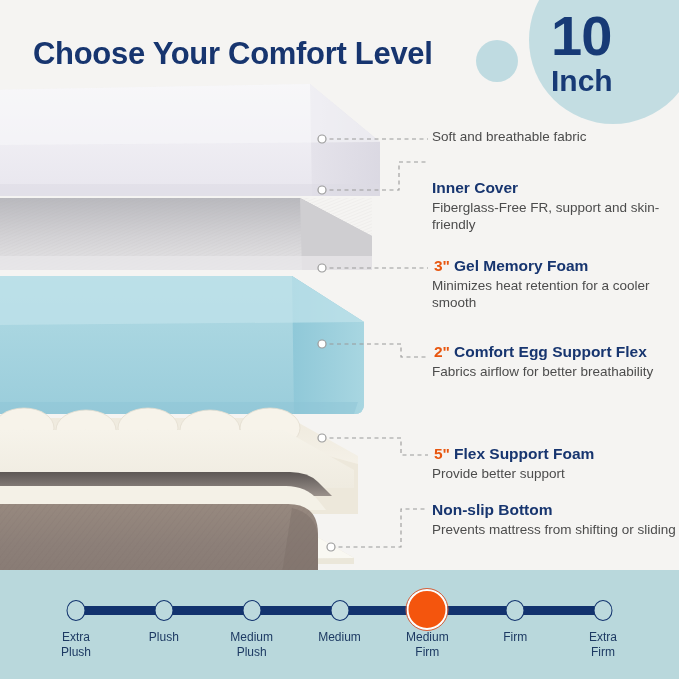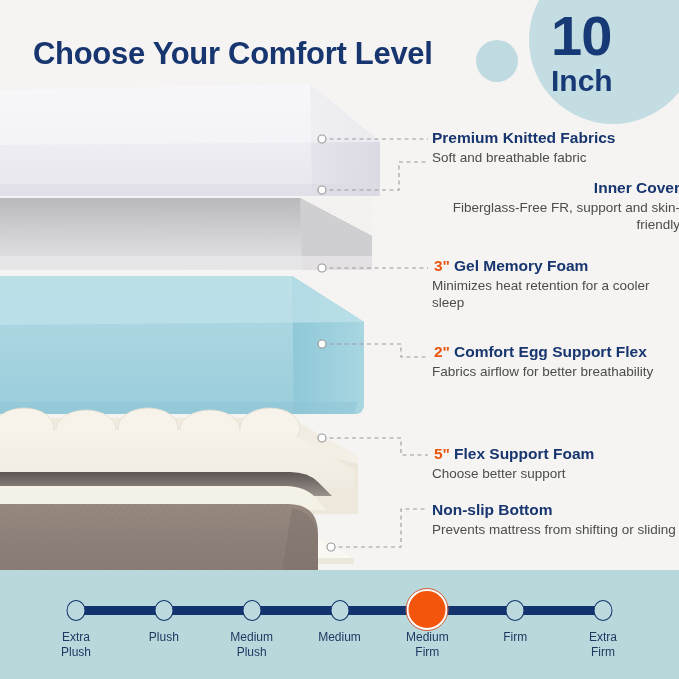--- a/index.html
+++ b/index.html
@@ -246,42 +246,41 @@
       <circle cx="322" cy="268" r="4"></circle>
       <circle cx="322" cy="344" r="4"></circle>
       <circle cx="322" cy="438" r="4"></circle>
       <circle cx="331" cy="547" r="4"></circle>
     </g>
   </svg>
 
   <div class="labels">
 
     <div class="lbl" style="top:0px;">
-      <p class="head">Premium Knitted Fabrics</p>
       <p class="sub">Soft and breathable fabric</p>
     </div>
 
-    <div class="lbl" style="top:50px;text-align:right;">
+    <div class="lbl" style="top:50px;">
       <p class="head">Inner Cover</p>
       <p class="sub">Fiberglass-Free FR, support and skin-friendly</p>
     </div>
 
     <div class="lbl" style="top:128px;">
       <p class="head"><span class="inchbox">3"</span><span>Gel Memory Foam</span></p>
-      <p class="sub">Minimizes heat retention for a cooler sleep</p>
+      <p class="sub">Minimizes heat retention for a cooler smooth</p>
     </div>
 
     <div class="lbl" style="top:214px;">
       <p class="head"><span class="inchbox">2"</span><span>Comfort Egg Support Flex</span></p>
       <p class="sub">Fabrics airflow for better breathability</p>
     </div>
 
     <div class="lbl" style="top:316px;">
       <p class="head"><span class="inchbox">5"</span><span>Flex Support Foam</span></p>
-      <p class="sub">Choose better support</p>
+      <p class="sub">Provide better support</p>
     </div>
 
     <div class="lbl" style="top:372px;">
       <p class="head">Non-slip Bottom</p>
       <p class="sub">Prevents mattress from shifting or sliding</p>
     </div>
 
   </div>
 
   <div class="scale-band"></div>

